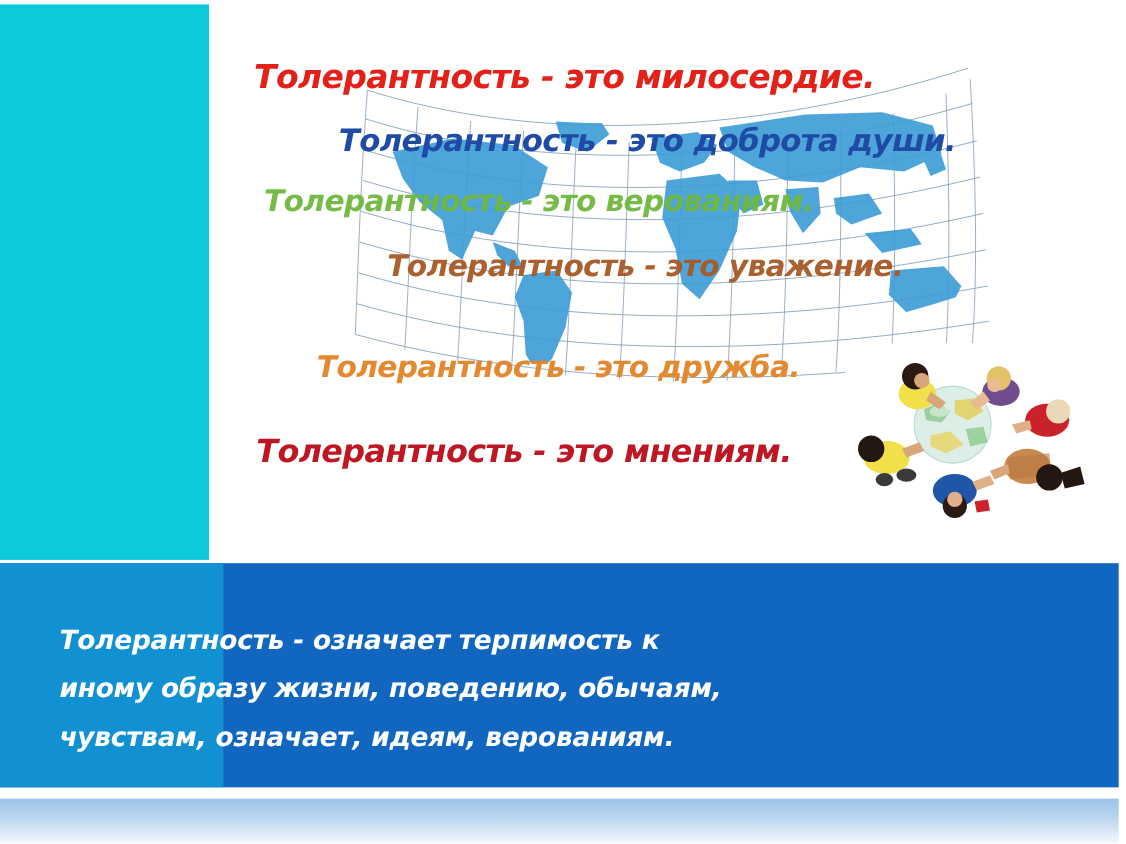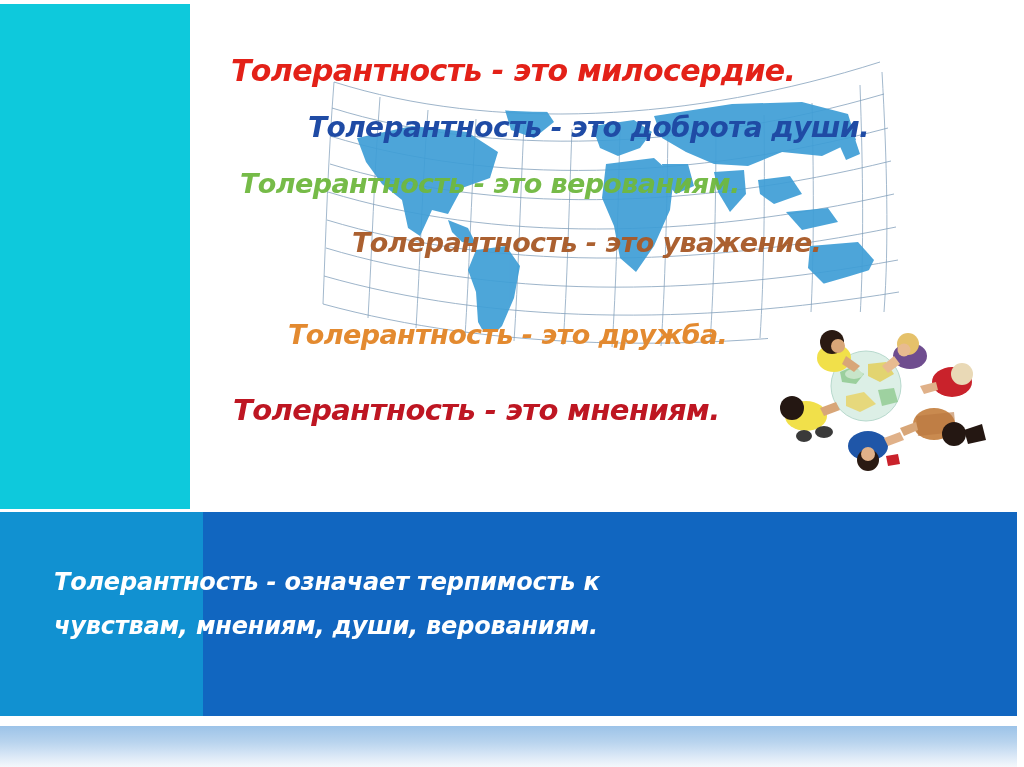--- a/index.html
+++ b/index.html
@@ -263,20 +263,21 @@
         <ellipse cx="56" cy="120" rx="9" ry="6" fill="#3a3a3a"></ellipse>
         <ellipse cx="36" cy="124" rx="8" ry="6" fill="#3a3a3a"></ellipse>
       </g>
     </svg>
   </div>
 
   <div class="band">
     <div class="band-left"></div>
     <div class="band-text">
       <span>Толерантность  -  означает терпимость к</span>
-      <span>чувствам, мнениям, души, верованиям.</span>
+      <span>иному образу жизни, поведению, обычаям,</span>
+      <span>чувствам, означает, идеям, верованиям.</span>
     </div>
   </div>
 
   <div class="strip-gap"></div>
   <div class="strip-grad"></div>
 
 </div>
 
 </body></html>

